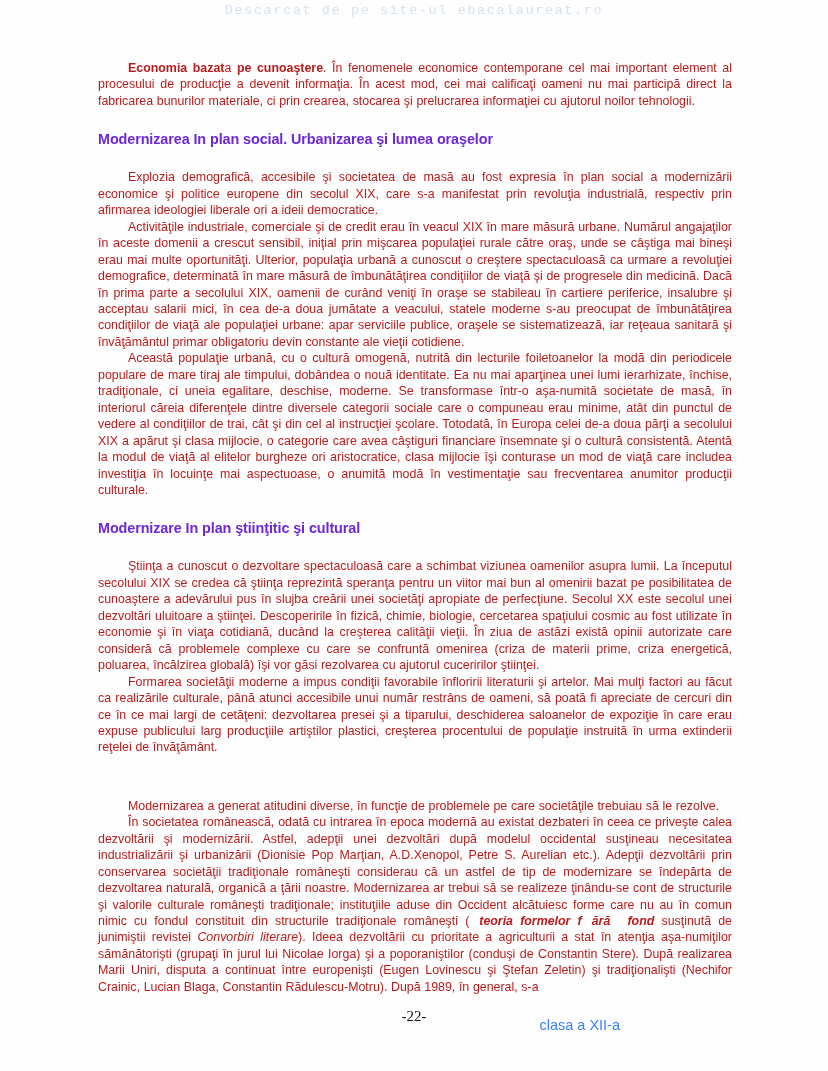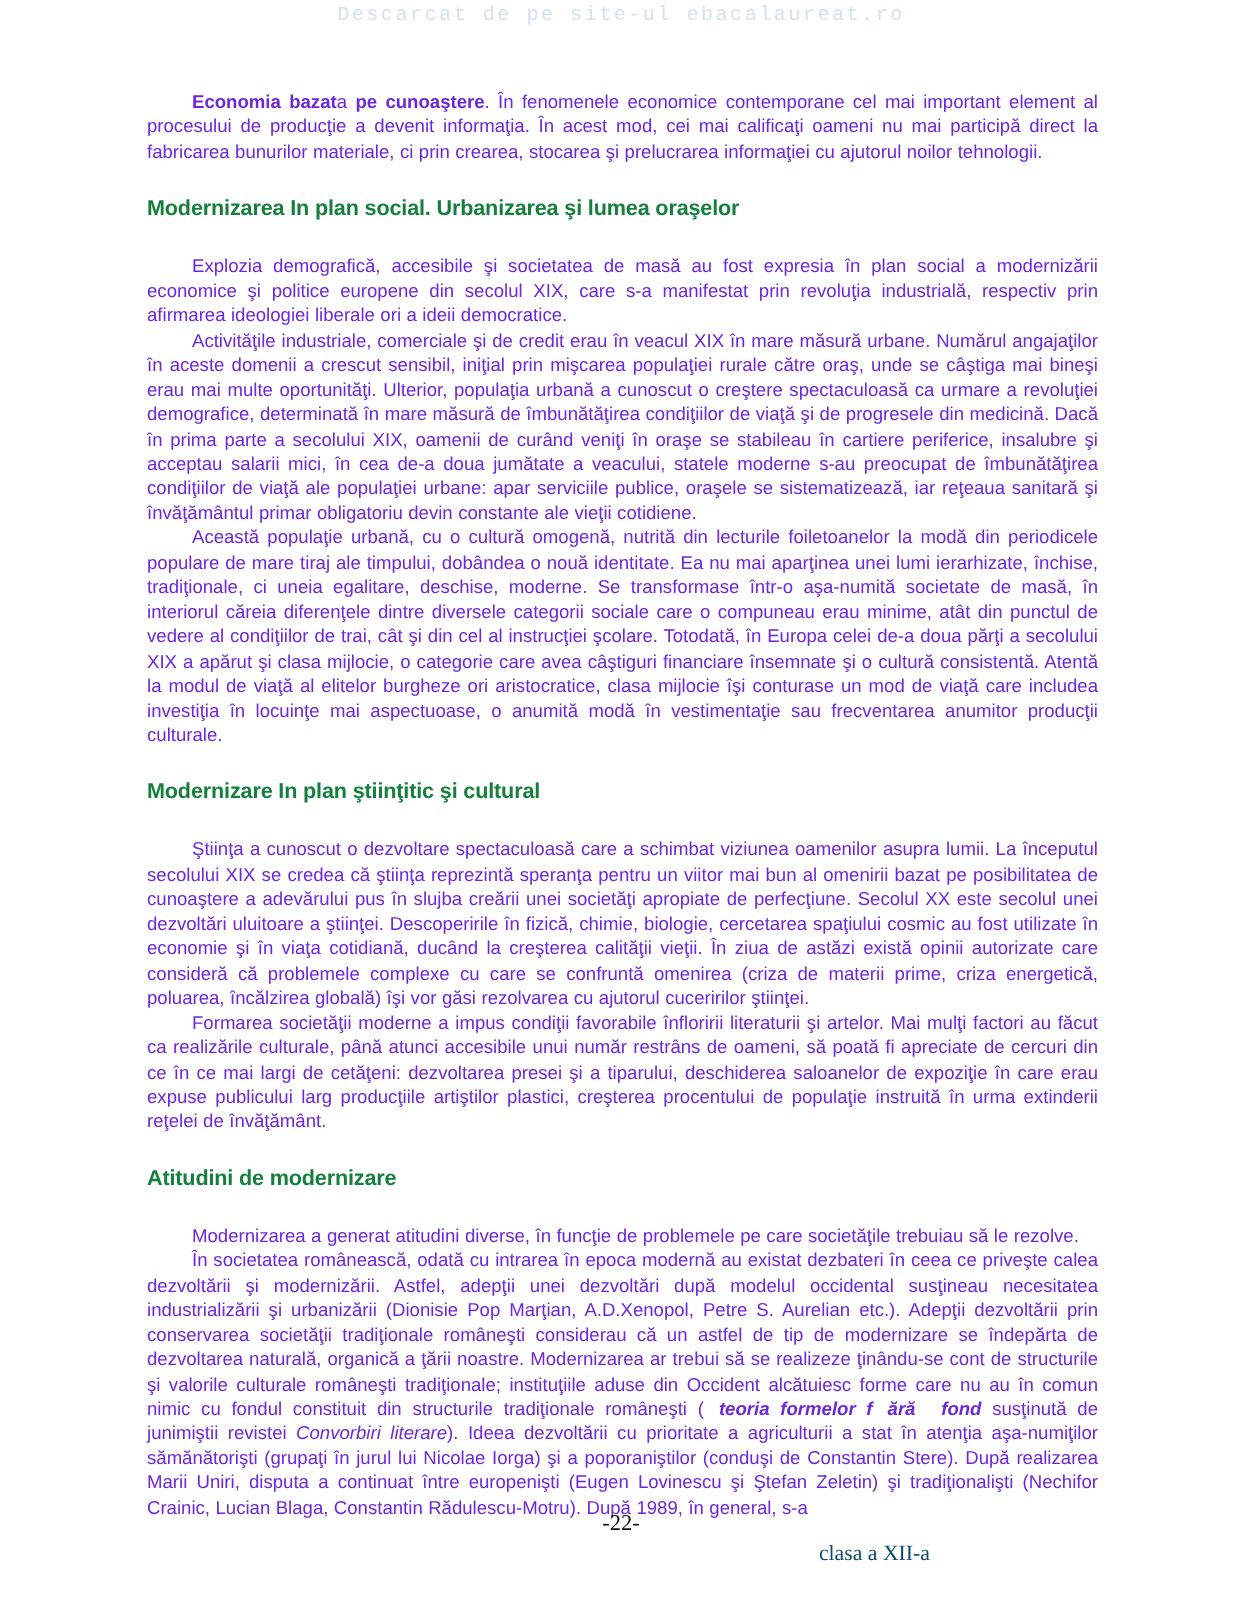--- a/index.html
+++ b/index.html
@@ -42,30 +42,30 @@
     top: 60px;
     width: 634px;
   }
 
   p.body-text {
     margin: 0 0 0 0;
     font-size: 12.4px;
     line-height: 16.45px;
     text-align: justify;
     text-indent: 30px;
-    color: #6d28d9;
+    color: #b91c1c;
     word-spacing: 0.2px;
   }
 
   h2.section-heading {
     margin: 0;
     font-size: 14.4px;
     font-weight: bold;
     line-height: 18px;
-    color: #15803d;
+    color: #6d28d9;
     letter-spacing: -0.1px;
   }
   .gap-md { height: 21px; }
 
   .lead-bold { font-weight: bold; }
   .ital { font-style: italic; }
   .bold-ital { font-weight: bold; font-style: italic; margin-left: 10px; }
 
   .footer {
     position: absolute;
@@ -80,24 +80,24 @@
     top: 0;
     width: 828px;
     text-align: center;
     font-family: "Liberation Serif", serif;
     font-size: 15px;
     color: #111111;
   }
   .class-label {
     position: absolute;
     right: 90px;
-    top: 20px;
-    font-family: Liberation Serif, serif;
+    top: 9px;
+    font-family: Liberation Sans, sans-serif;
     font-size: 14.5px;
-    color: #0c4a6e;
+    color: #3b82f6;
   }
 </style>
 </head>
 <body>
 
 <div class="page">
 
   <div class="watermark">Descarcat de pe site-ul ebacalaureat.ro</div>
 
   <div class="content">
@@ -121,21 +121,20 @@
     <h2 class="section-heading">Modernizare In plan ştiinţitic şi cultural</h2>
 
     <div class="gap-md"></div>
 
     <p class="body-text">Ştiinţa a cunoscut o dezvoltare spectaculoasă care a schimbat viziunea oamenilor asupra lumii. La începutul secolului XIX se credea că ştiinţa reprezintă speranţa pentru un viitor mai bun al omenirii bazat pe posibilitatea de cunoaştere a adevărului pus în slujba creării unei societăţi apropiate de perfecţiune. Secolul XX este secolul unei dezvoltări uluitoare a ştiinţei. Descoperirile în fizică, chimie, biologie, cercetarea spaţiului cosmic au fost utilizate în economie şi în viaţa cotidiană, ducând la creşterea calităţii vieţii. În ziua de astăzi există opinii autorizate care consideră că problemele complexe cu care se confruntă omenirea (criza de materii prime, criza energetică, poluarea, încălzirea globală) îşi vor găsi rezolvarea cu ajutorul cuceririlor ştiinţei.</p>
 
     <p class="body-text">Formarea societăţii moderne a impus condiţii favorabile înfloririi literaturii şi artelor. Mai mulţi factori au făcut ca realizările culturale, până atunci accesibile unui număr restrâns de oameni, să poată fi apreciate de cercuri din ce în ce mai largi de cetăţeni: dezvoltarea presei şi a tiparului, deschiderea saloanelor de expoziţie în care erau expuse publicului larg producţiile artiştilor plastici, creşterea procentului de populaţie instruită în urma extinderii reţelei de învăţământ.</p>
 
     <div class="gap-md"></div>
 
-    <h2 class="section-heading">Atitudini de modernizare</h2>
 
     <div class="gap-md"></div>
 
     <p class="body-text">Modernizarea a generat atitudini diverse, în funcţie de problemele pe care societăţile trebuiau să le rezolve.</p>
 
     <p class="body-text"><span>În societatea românească, odată cu intrarea în epoca modernă au existat dezbateri în ceea ce priveşte calea dezvoltării şi modernizării. Astfel, adepţii unei dezvoltări după modelul occidental susţineau necesitatea industrializării şi urbanizării (Dionisie Pop Marţian, A.D.Xenopol, Petre S. Aurelian etc.). Adepţii dezvoltării prin conservarea societăţii tradiţionale româneşti considerau că un astfel de tip de modernizare se îndepărta de dezvoltarea naturală, organică a ţării noastre. Modernizarea ar trebui să se realizeze ţinându-se cont de structurile şi valorile culturale româneşti tradiţionale; instituţiile aduse din Occident alcătuiesc forme care nu au în comun nimic cu fondul constituit din structurile tradiţionale româneşti (</span><span class="bold-ital">teoria formelor f</span><span class="bold-ital">ără</span><span class="bold-ital"> fond</span><span> susţinută de junimiştii revistei </span><span class="ital">Convorbiri literare</span><span>). Ideea dezvoltării cu prioritate a agriculturii a stat în atenţia aşa-numiţilor sămănătorişti (grupaţi în jurul lui Nicolae Iorga) şi a poporaniştilor (conduşi de Constantin Stere). După realizarea Marii Uniri, disputa a continuat între europenişti (Eugen Lovinescu şi Ştefan Zeletin) şi tradiţionalişti (Nechifor Crainic, Lucian Blaga, Constantin Rădulescu-Motru). După 1989, în general, s-a</span></p>
 
   </div>
 
   <div class="footer">

